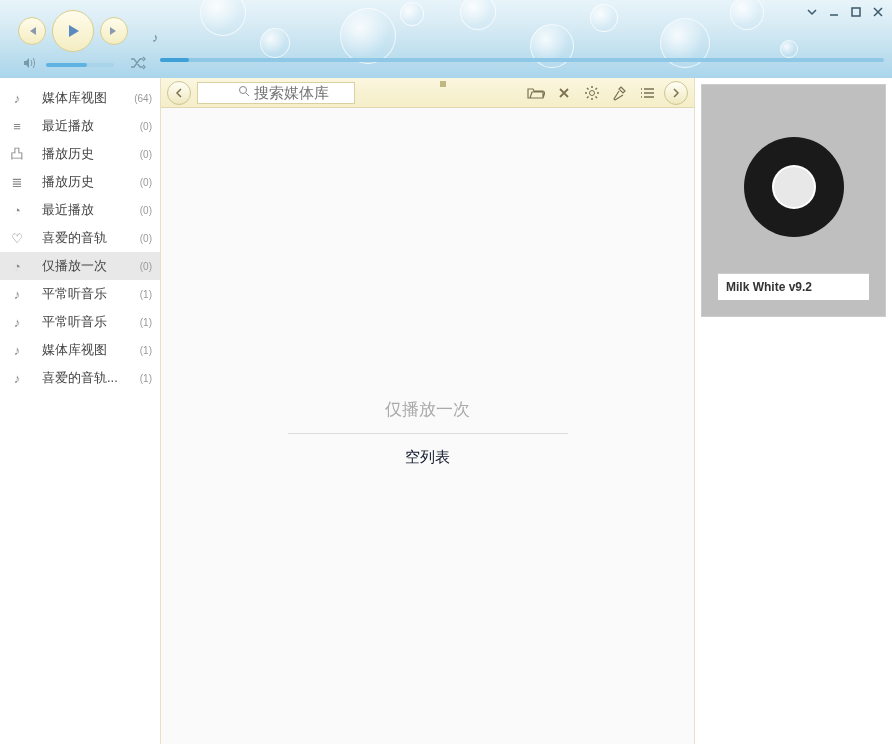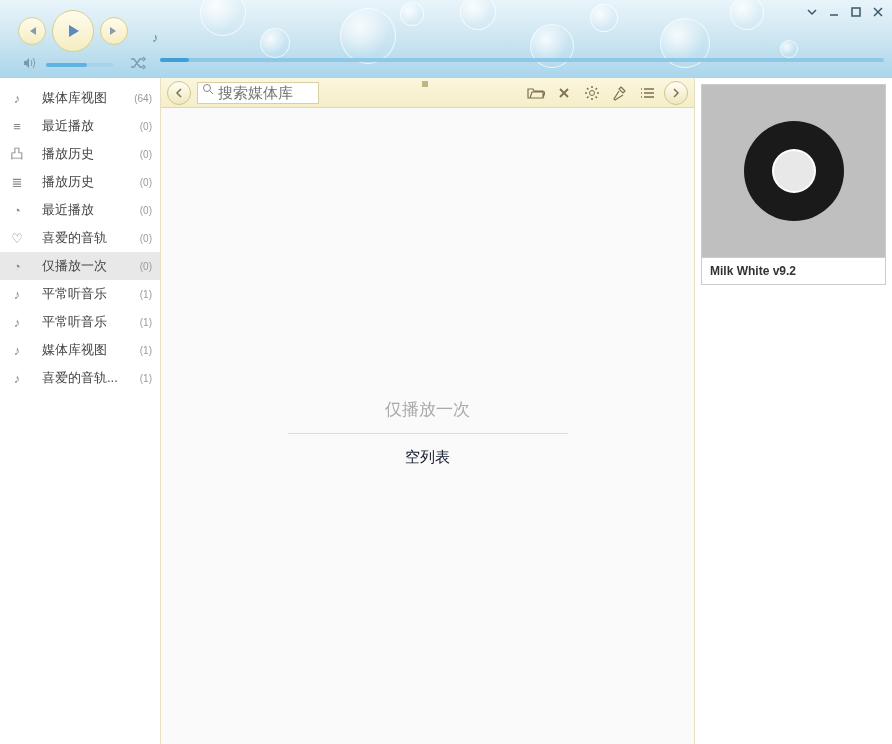--- a/index.html
+++ b/index.html
@@ -36,34 +36,34 @@
     .sidebar-item.selected { background: #e8e8e8; }
     .sidebar-item .si-icon { width: 18px; color: #888; display: flex; align-items: center; justify-content: center; }
     .sidebar-item .si-label { flex: 1; margin-left: 16px; color: #444; font-size: 13px; }
     .sidebar-item .si-count { color: #999; font-size: 10px; }
     
     
     .center { flex: 1; display: flex; flex-direction: column; border-left: 1px solid #e8e0c0; }
     .toolbar { height: 30px; background: linear-gradient(to bottom, #fbf6df, #f5eec8); display: flex; align-items: center; padding: 0 6px; gap: 4px; border-bottom: 1px solid #e0d8b0; }
     .tb-btn { width: 24px; height: 24px; border-radius: 50%; display: flex; align-items: center; justify-content: center; cursor: pointer; color: #7a7250; }
     .tb-btn.circle { border: 1px solid #cfc590; background: linear-gradient(to bottom, #fffef5, #f0e8c0); }
-    .search-wrap { display: flex; align-items: flex-start; background: #fff; border: 1px solid #d8d0a0; height: 22px; flex: 0 0 auto; margin-left: 2px; }
+    .search-wrap { display: flex; align-items: center; background: #fff; border: 1px solid #d8d0a0; height: 22px; flex: 0 0 auto; margin-left: 2px; padding-left: 36px; }
     .search-wrap .mag { padding: 0 4px; color: #888; }
     .search-input { border: none; outline: none; height: 20px; width: 100px; font-size: 15px; font-family: inherit; }
     .tb-spacer { flex: 1; }
     .tb-handle { width: 6px; height: 6px; background: #c0b880; position: relative; top: -9px; left: 50%; }
     
     .content-body { flex: 1; background: #fafafa; display: flex; flex-direction: column; align-items: center; justify-content: flex-start; padding-top: 290px; }
     .content-title { color: #aaa; font-size: 17px; margin-bottom: 12px; }
     .content-divider { width: 280px; border-top: 1px solid #ddd; margin-bottom: 14px; }
     .content-sub { color: #0f172a; font-size: 15px; }
     
     
     .right-panel { width: 198px; padding: 6px; border-left: 1px solid #e8e0c0; background: #fff; }
-    .album-box { border: 1px solid #ccc; background: #bfbfbf; padding: 0; }
+    .album-box { border: 1px solid #ccc; background: #bfbfbf; padding: 16px; }
     .album-art { height: 172px; display: flex; align-items: center; justify-content: center; }
     .album-label { background: #fff; padding: 6px 8px; font-size: 12px; font-weight: bold; border-top: 1px solid #ccc; }
   </style>
 </head>
 <body>
 
 <div class="player-header">
   <div class="bubbles">
     <div class="bubble" style="width:46px;height:46px;left:200px;top:-10px"></div>
     <div class="bubble" style="width:30px;height:30px;left:260px;top:28px"></div>

